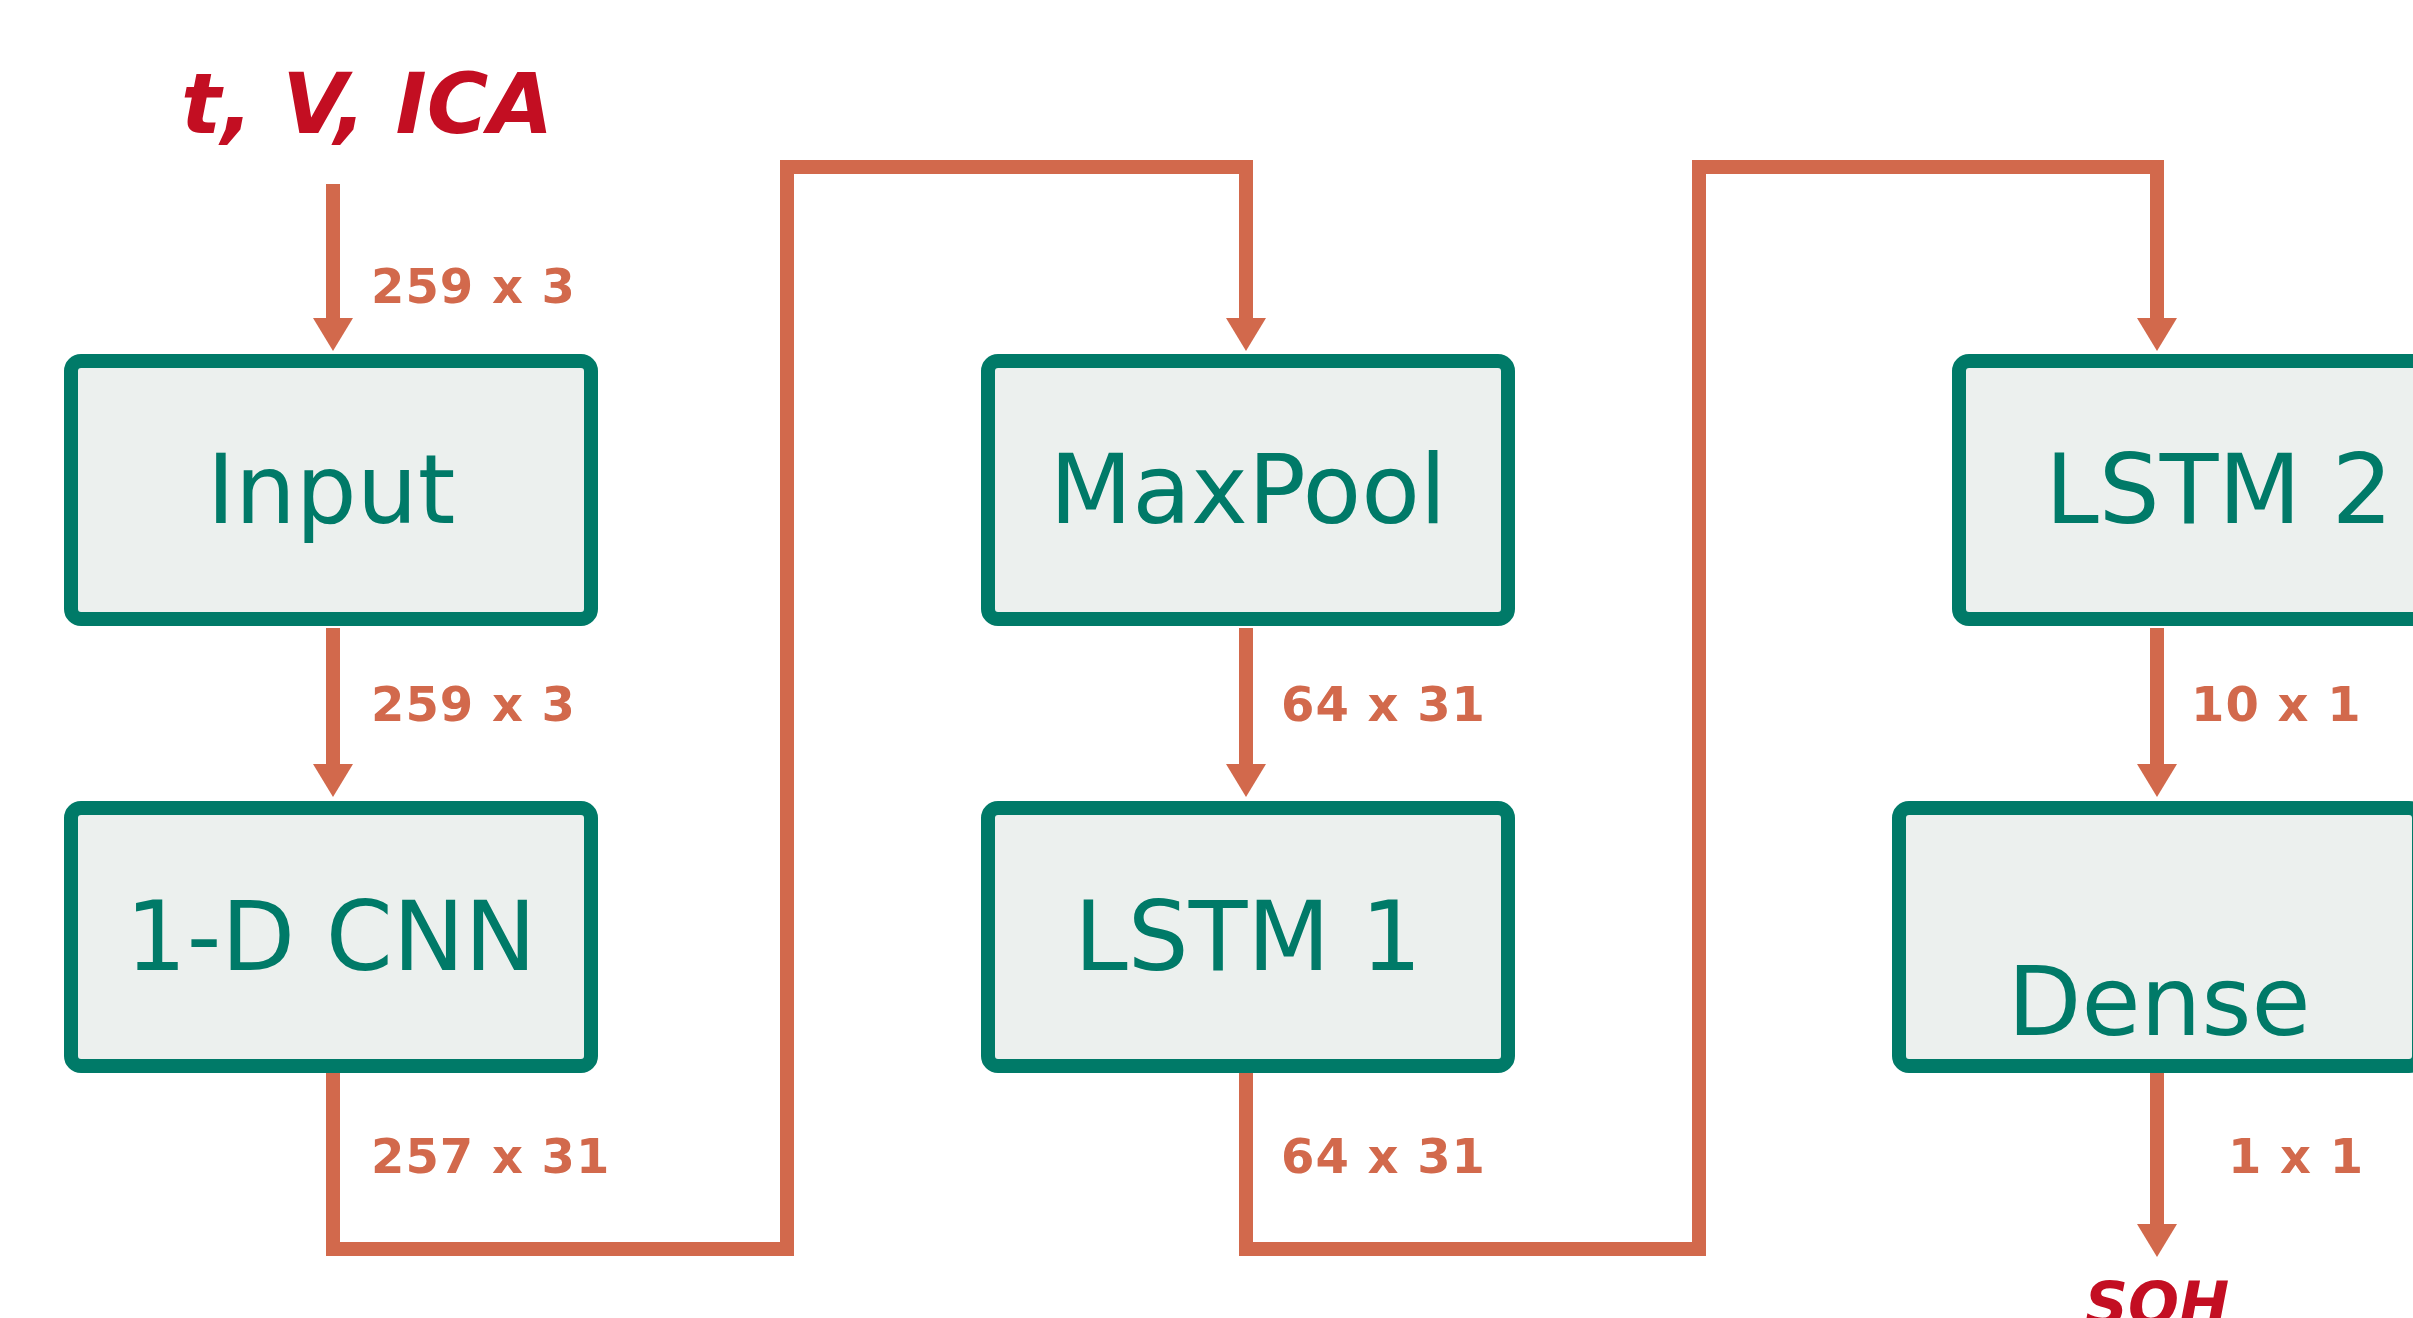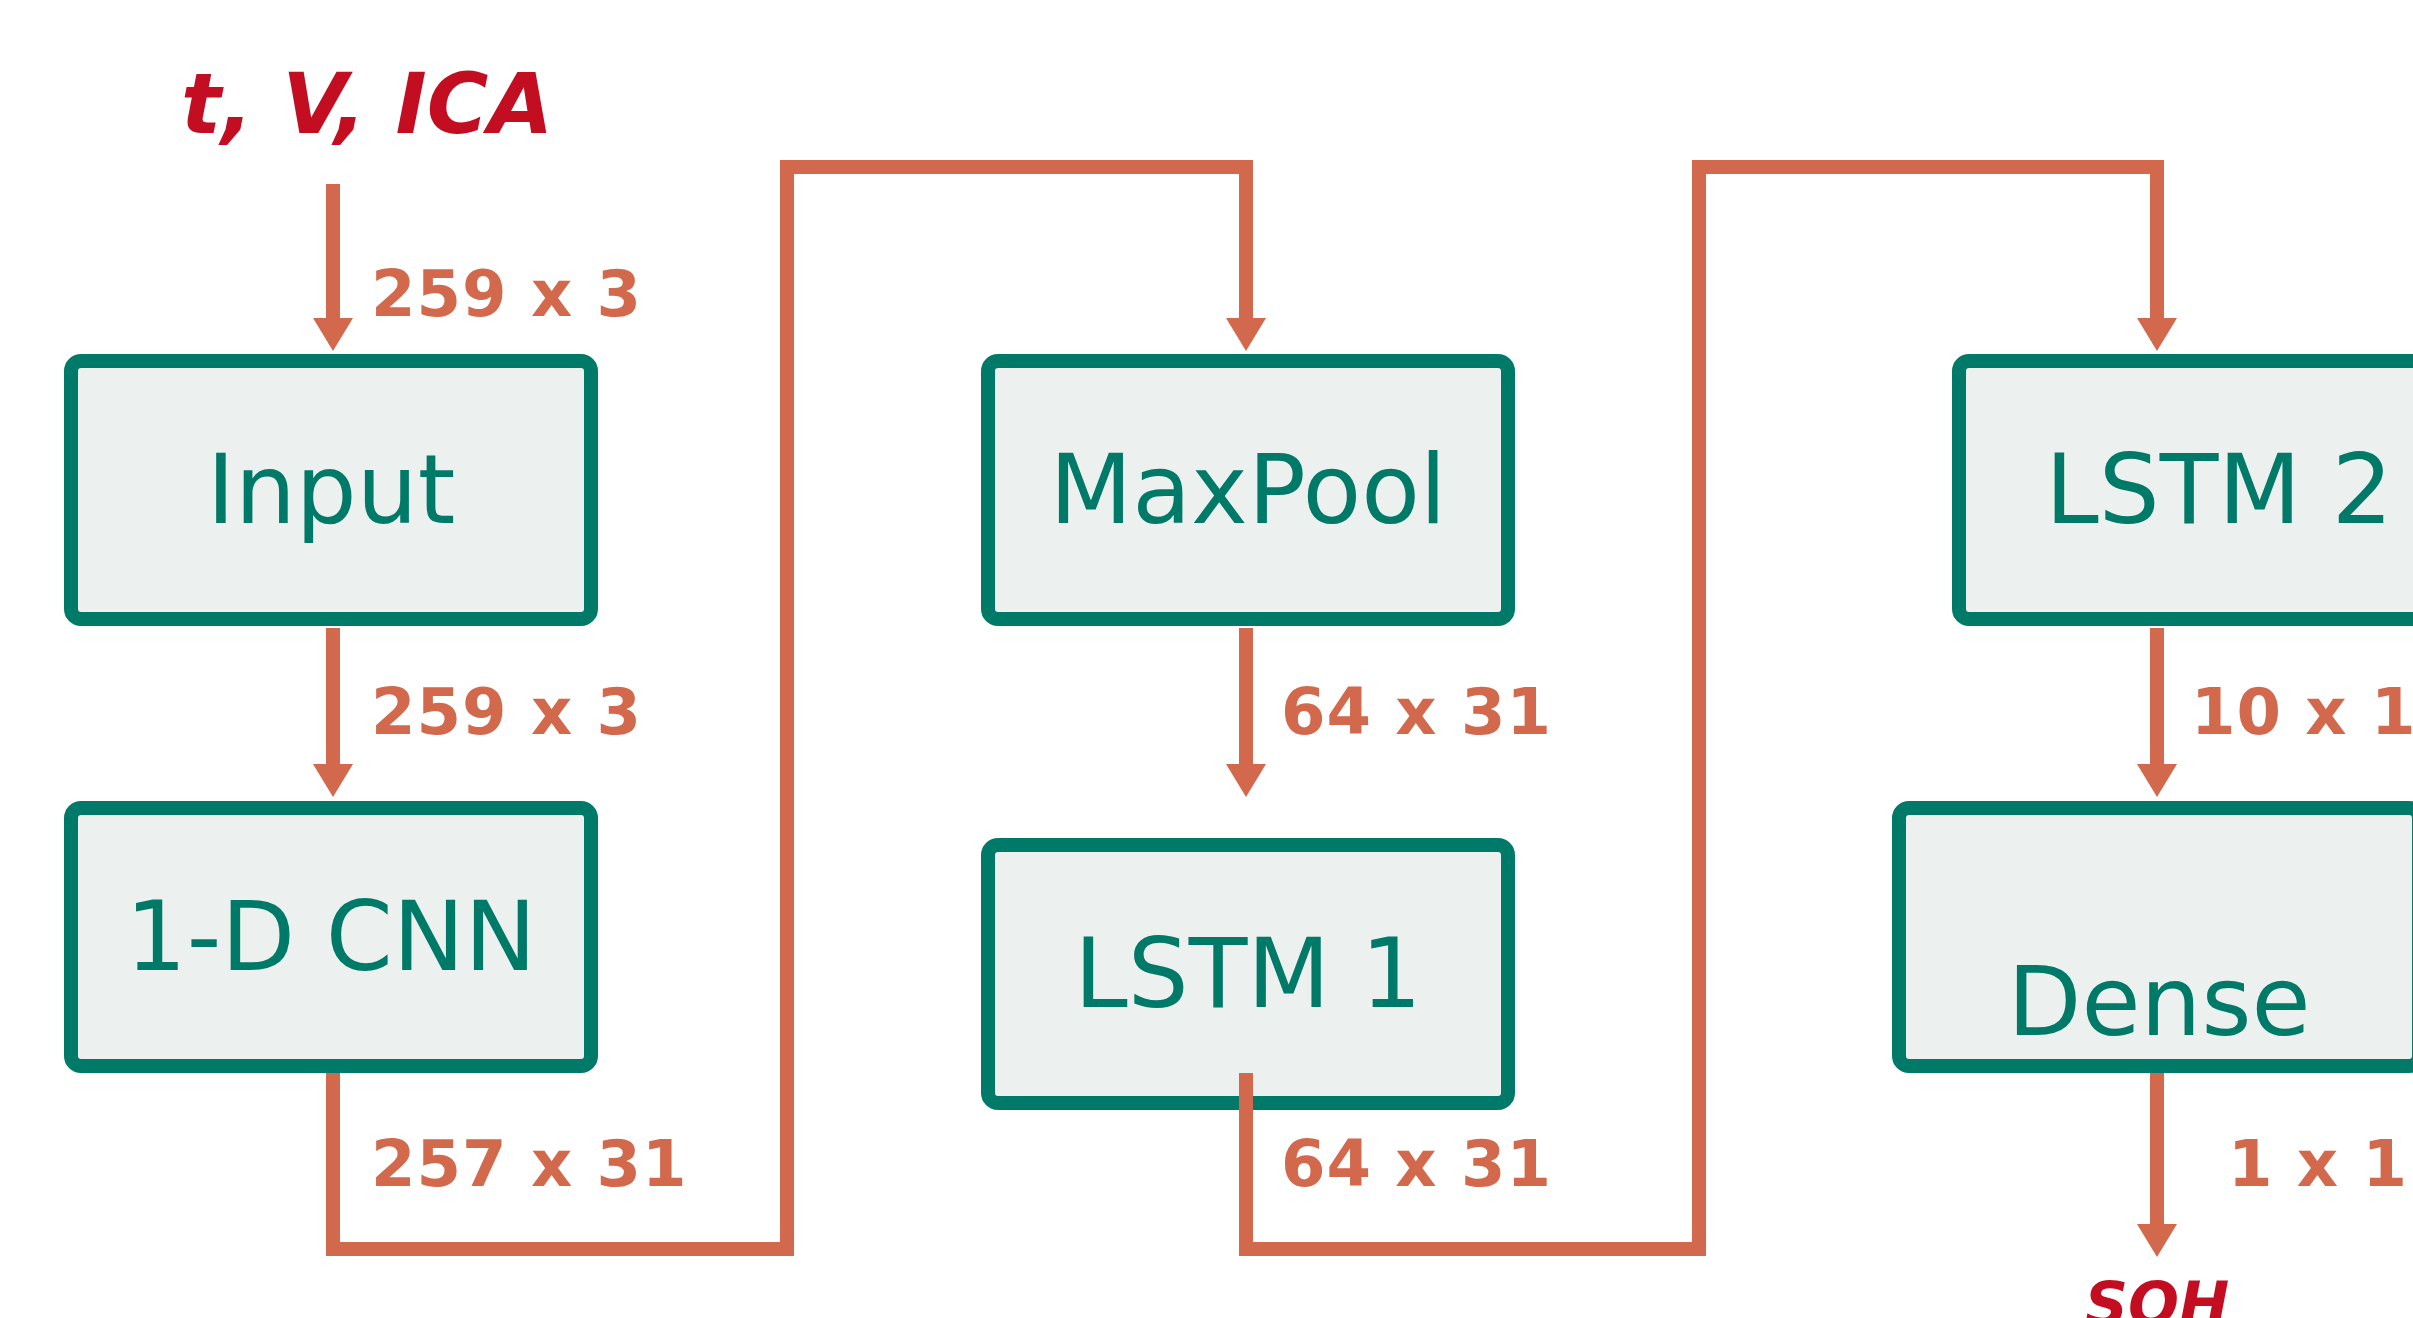--- a/index.html
+++ b/index.html
@@ -27,21 +27,21 @@
     background:var(--node-fill);
     border:14px solid var(--node-border);
     border-radius:17px;
     display:flex;align-items:center;justify-content:center;
     color:var(--node-text);font-size:96px;line-height:1;
     white-space:nowrap;
   }
   #node-input  {left:28px;  top:318px;}
   #node-cnn    {left:28px;  top:765px;}
   #node-maxpool{left:945px; top:318px;}
-  #node-lstm1  {left:945px; top:802px;}
+  #node-lstm1  {left:945px; top:765px;}
   #node-lstm2  {left:1916px;top:318px;}
   #node-dense  {left:1856px;top:765px;align-items:flex-end;}
 
   
   .line{position:absolute;background:var(--arrow);}
   .ah{position:absolute;width:0;height:0;
       border-left:20px solid transparent;
       border-right:20px solid transparent;
       border-top:33px solid var(--arrow);}
 
@@ -70,21 +70,21 @@
 
   #st-lstm2-dense{left:2114px;top:592px;width:14px;height:140px;}
   #ah-lstm2-dense{left:2101px;top:728px;}
 
   #st-dense-out {left:2114px;top:1037px;width:14px;height:155px;}
   #ah-dense-out {left:2101px;top:1188px;}
 
   
   .dim{
     position:absolute;color:var(--dim-label);
-    font-size:64px;font-weight:bold;line-height:1;
+    font-size:48px;font-weight:bold;line-height:1;
     letter-spacing:1px;white-space:nowrap;
   }
   #dim-src    {left:335px; top:226px;}
   #dim-in-cnn {left:335px; top:644px;}
   #dim-cnn-mp {left:335px; top:1096px;}
   #dim-mp-l1  {left:1245px;top:644px;}
   #dim-l1-l2  {left:1245px;top:1096px;}
   #dim-l2-dn  {left:2155px;top:644px;}
   #dim-dn-out {left:2192px;top:1096px;}
 

